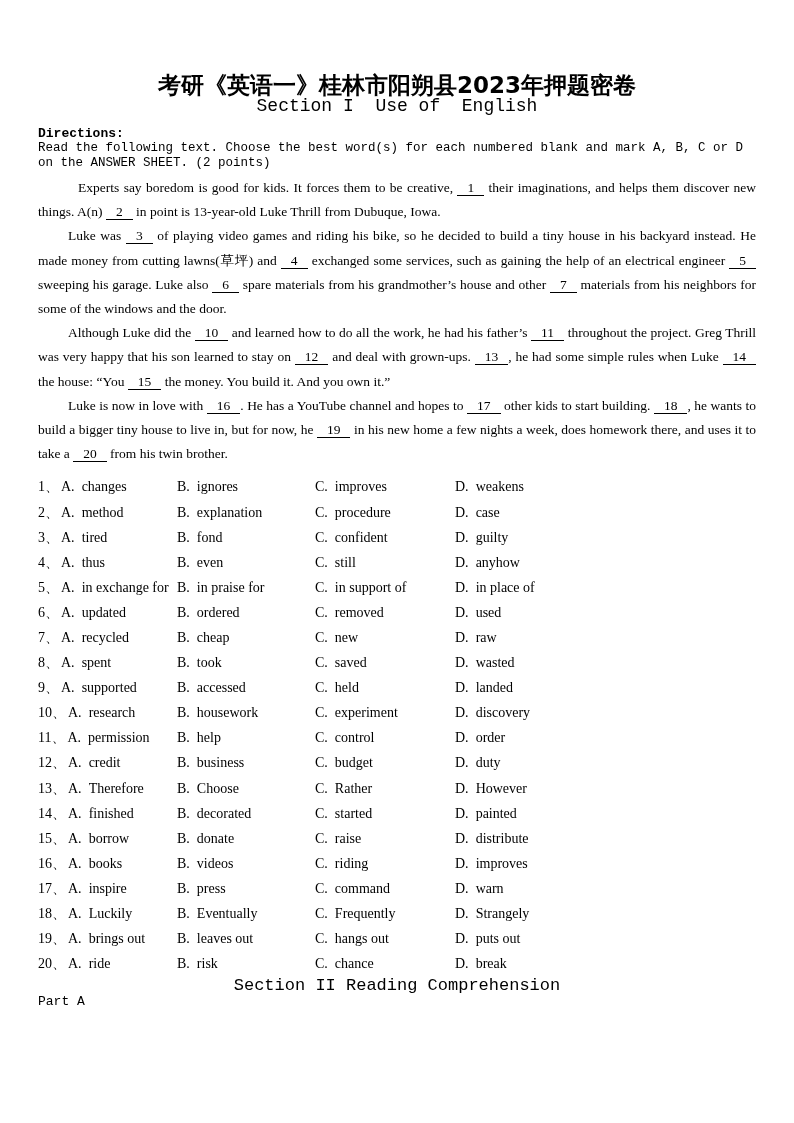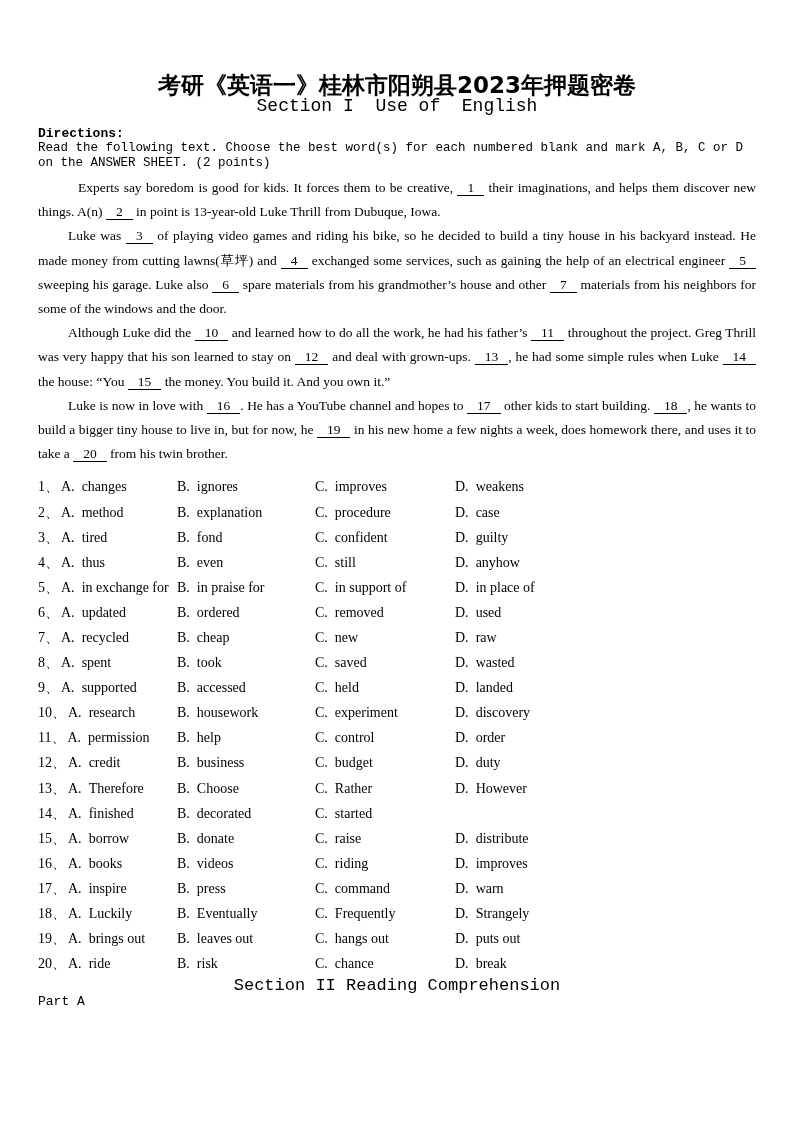--- a/index.html
+++ b/index.html
@@ -135,20 +135,21 @@
       <div class="q-row">
         <span class="q-cell"><span class="q-num">13、</span><span class="q-letter">A.</span><span>Therefore</span></span>
         <span class="q-cell"><span class="q-letter">B.</span><span>Choose</span></span>
         <span class="q-cell"><span class="q-letter">C.</span><span>Rather</span></span>
         <span class="q-cell"><span class="q-letter">D.</span><span>However</span></span>
       </div>
       <div class="q-row">
         <span class="q-cell"><span class="q-num">14、</span><span class="q-letter">A.</span><span>finished</span></span>
         <span class="q-cell"><span class="q-letter">B.</span><span>decorated</span></span>
         <span class="q-cell"><span class="q-letter">C.</span><span>started</span></span>
+        <span class="q-cell"><span class="q-letter">D.</span><span>painted</span></span>
       </div>
       <div class="q-row">
         <span class="q-cell"><span class="q-num">15、</span><span class="q-letter">A.</span><span>borrow</span></span>
         <span class="q-cell"><span class="q-letter">B.</span><span>donate</span></span>
         <span class="q-cell"><span class="q-letter">C.</span><span>raise</span></span>
         <span class="q-cell"><span class="q-letter">D.</span><span>distribute</span></span>
       </div>
       <div class="q-row">
         <span class="q-cell"><span class="q-num">16、</span><span class="q-letter">A.</span><span>books</span></span>
         <span class="q-cell"><span class="q-letter">B.</span><span>videos</span></span>

